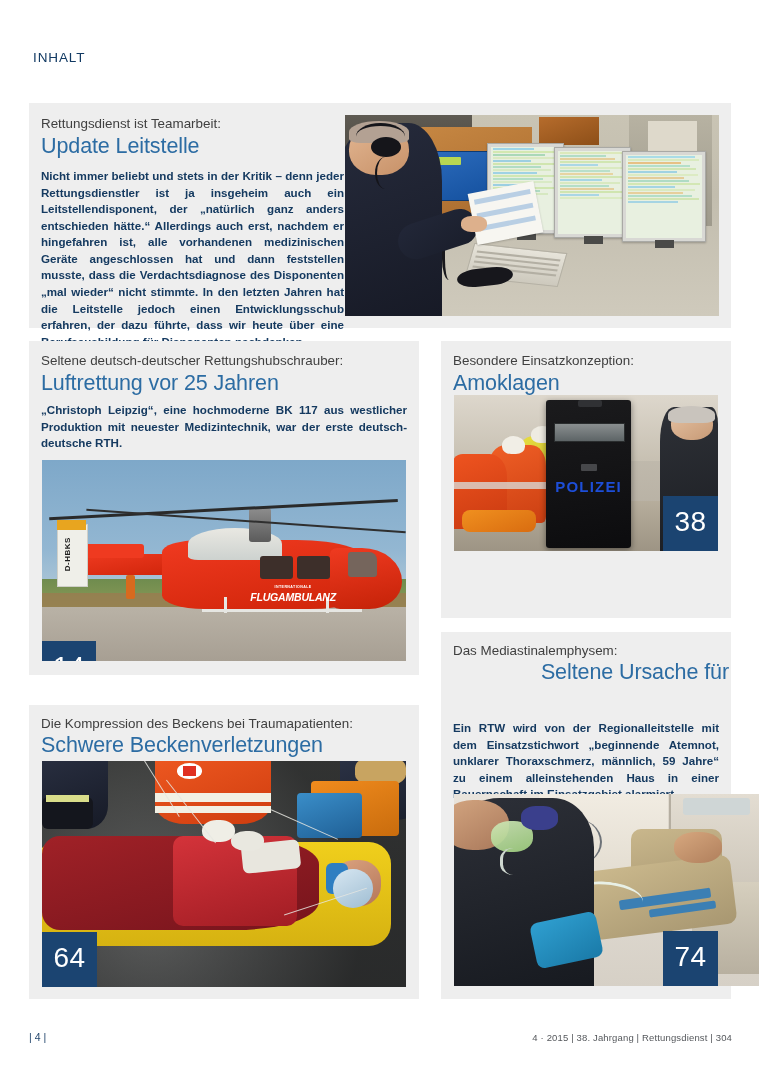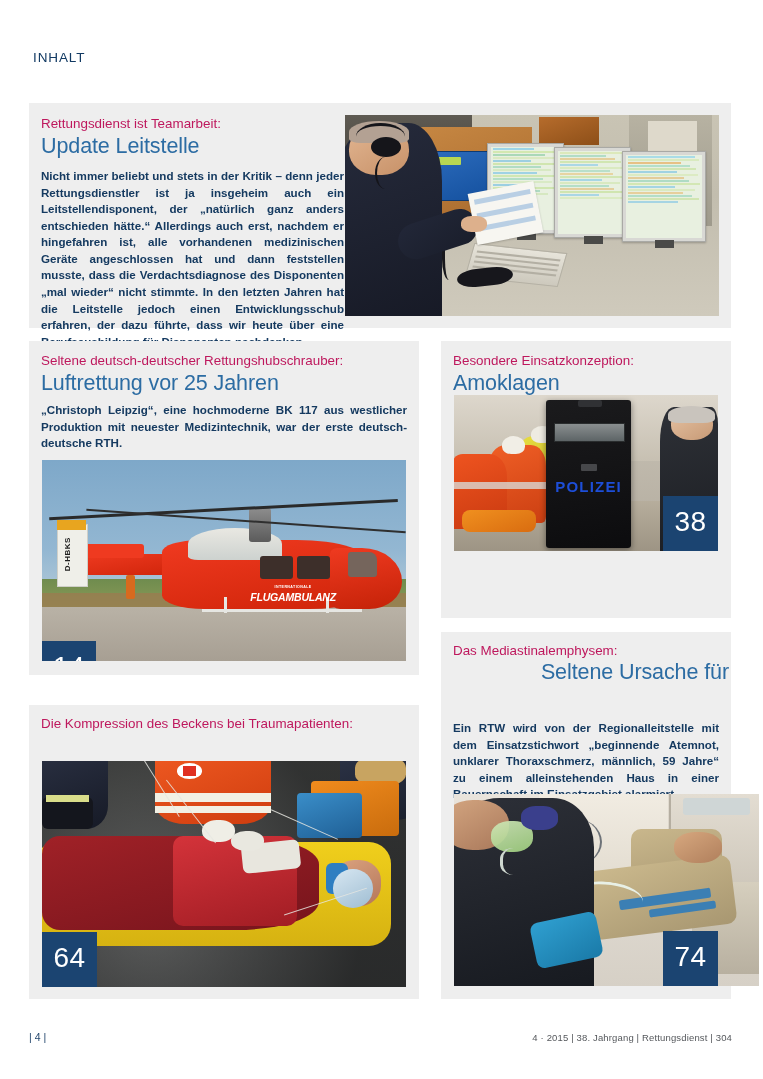--- a/index.html
+++ b/index.html
@@ -35,21 +35,21 @@
   }
 
   
   .block {
     position: absolute;
     background: #eeeeee;
     box-sizing: border-box;
   }
 
   .kicker {
-    color: #be185d;
+    color: #404040;
     font-size: 13.4px;
     line-height: 1.25;
     font-weight: 400;
   }
   .headline {
     color: #2c6ca3;
     font-size: 21.5px;
     line-height: 1.14;
     font-weight: 400;
     letter-spacing: -0.1px;
@@ -578,20 +578,21 @@
         <div class="p5-cuff"></div>
       </div>
       <div class="pagenum" style="left:209px; top:137px; width:55px; height:55px;">74</div>
     </div>
   </div>
 
   <div class="block" style="left:29px; top:705px; width:390px; height:294px;">
 
     <div class="kicker" style="position:absolute; left:12px; top:11px; width:372px;">Die Kompression des Beckens bei Traumapatienten:</div>
 
+    <div class="headline" style="position:absolute; left:12px; top:28px; width:372px;">Schwere Beckenverletzungen</div>
 
     <div class="photo" style="left:13px; top:56px; width:364px; height:226px;">
       <div class="inner">
         <div class="p4-bg"></div>
         <div class="p4-ground"></div>
         <div class="p4-medicA"></div>
         <div class="p4-bootA"></div>
         <div class="p4-reflA"></div>
         <div class="p4-medicB"></div>
         <div class="p4-reflB1"></div>

